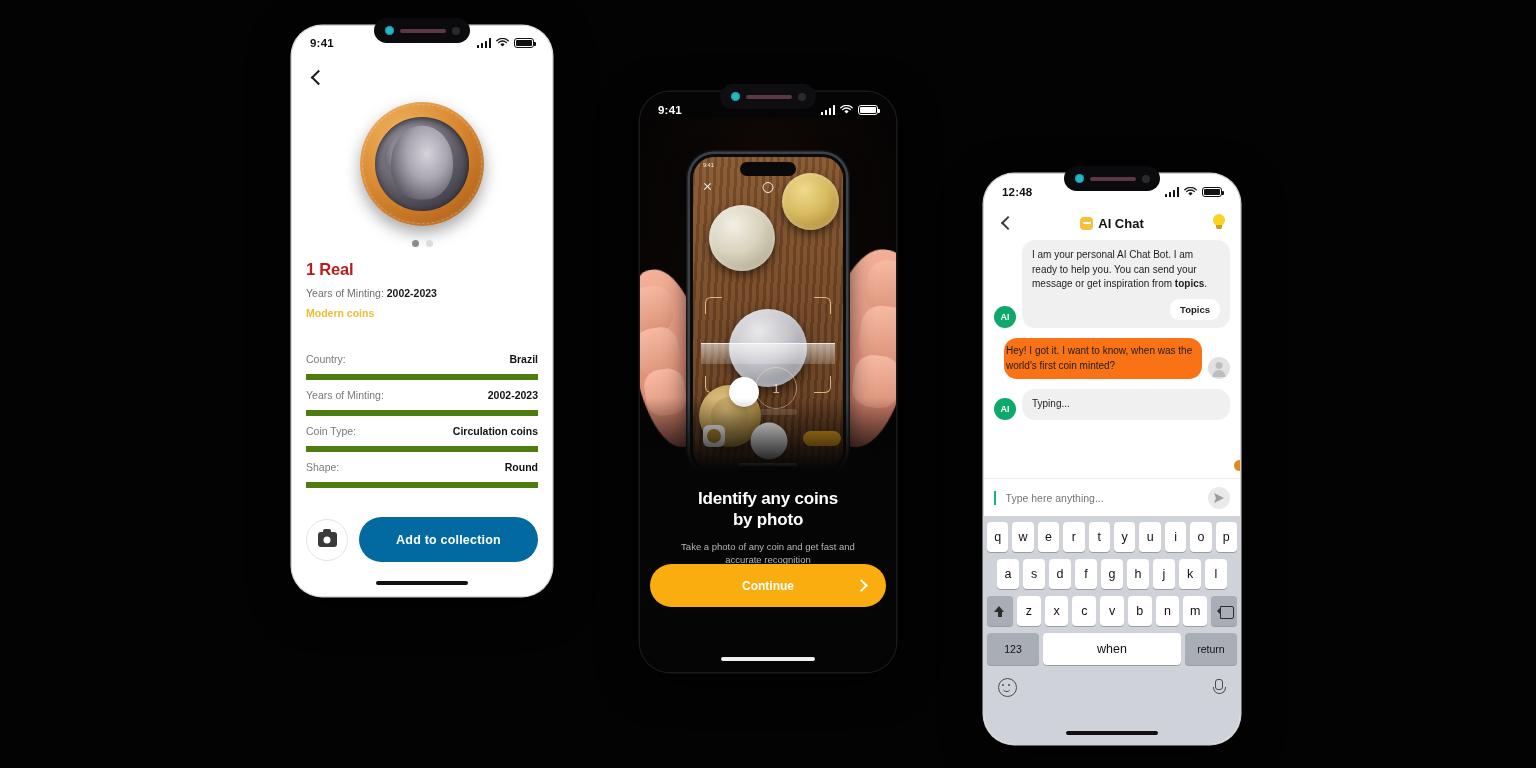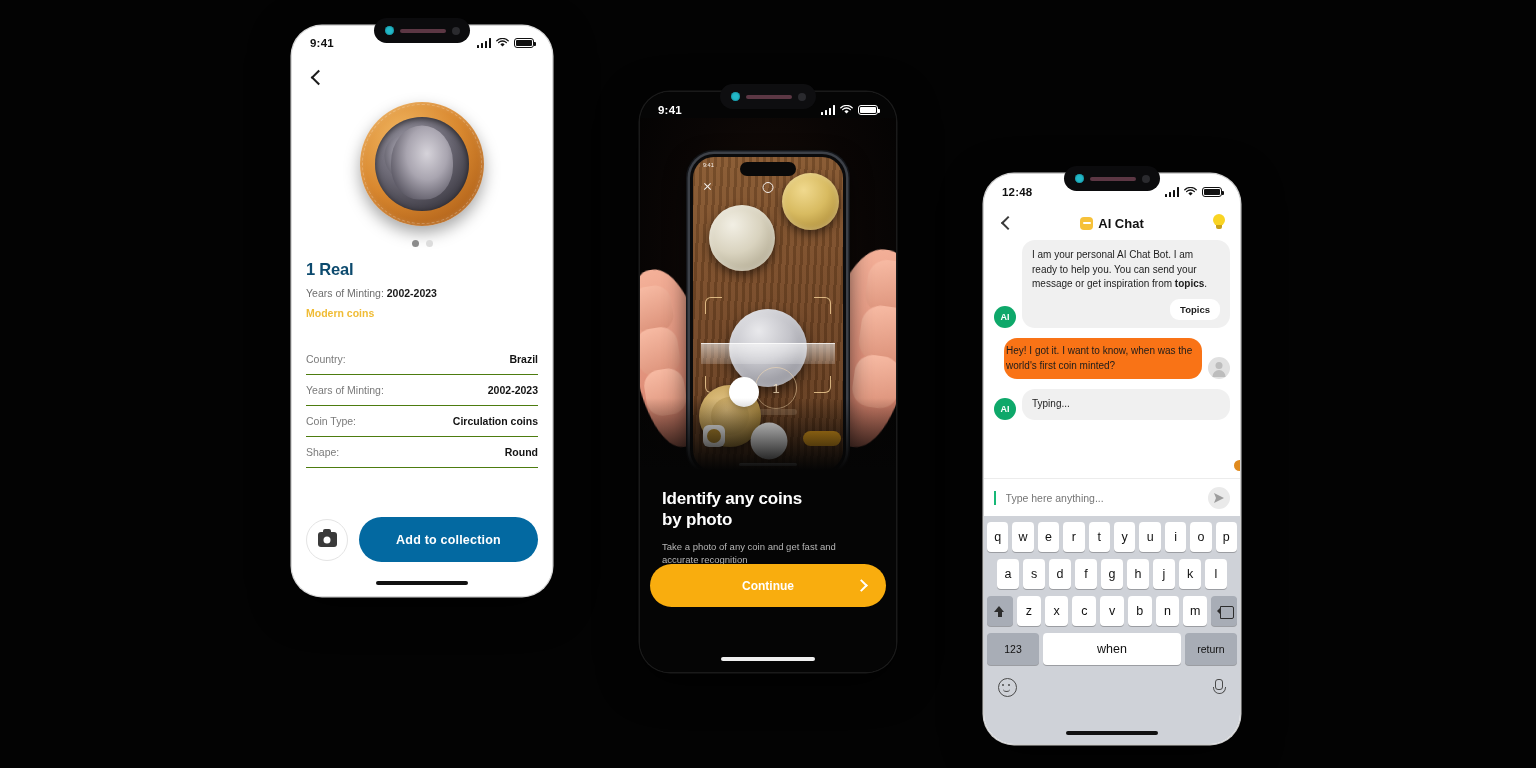--- a/index.html
+++ b/index.html
@@ -58,27 +58,27 @@
         filter:blur(.3px);}
   .coin .hair{position:absolute;left:50%;top:50%;transform:translate(-94%,-66%);
         width:40px;height:44px;border-radius:55% 40% 40% 60%;
         background:radial-gradient(ellipse at 50% 40%, #c2bfc9 0%, #807d89 55%, #4a4852 100%);}
   .coin .rim-txt{position:absolute;inset:2px;border-radius:50%;
         border:1px dashed rgba(255,255,255,.22);}
   .dots{position:absolute;left:0;right:0;top:214px;display:flex;justify-content:center;gap:7px;}
   .dots b{width:7px;height:7px;border-radius:50%;background:#dcdcdc;display:block;}
   .dots b.on{background:#8b8b8b;}
   .p1-body{position:absolute;left:0;right:0;top:234px;bottom:0;padding:0 14px;box-sizing:border-box;}
-  .p1-title{font-size:16.5px;font-weight:700;color:#0c4a6e;letter-spacing:-.2px;margin:0 0 8px;}
+  .p1-title{font-size:16.5px;font-weight:700;color:#b91c1c;letter-spacing:-.2px;margin:0 0 8px;}
   .p1-sub{font-size:10.5px;color:#6e6e6e;margin:0 0 8px;}
   .p1-sub b{color:#1a1a1a;font-weight:700;}
   .p1-tag{font-size:10.5px;color:#f0bc35;font-weight:600;margin:0;}
   .spec-list{margin-top:25px;}
   .spec{display:flex;justify-content:space-between;align-items:center;padding:9px 0;
-         border-bottom:1px solid #4d7c0f;font-size:10.5px;}
+         border-bottom:6px solid #4d7c0f;font-size:10.5px;}
   .spec .k{color:#7a7a7a;}
   .spec .v{color:#131313;font-weight:700;}
   .added{margin-top:16px;height:34px;border-radius:11px;background:#f4f4f4;
          display:flex;align-items:center;justify-content:center;gap:7px;font-size:10.5px;color:#1d1d1d;font-weight:500;}
   .tick{width:15px;height:15px;border-radius:50%;background:#19a84b;display:flex;align-items:center;justify-content:center;}
   .tick span{display:block;width:5px;height:8px;border-right:2px solid #fff;border-bottom:2px solid #fff;
              transform:rotate(42deg) translate(-1px,-1px);}
   .p1-foot{position:absolute;left:0;right:0;bottom:34px;padding:0 14px;box-sizing:border-box;
            display:flex;align-items:center;gap:11px;}
   .cam-btn{width:40px;height:40px;border-radius:50%;border:1.3px solid #e4e4e4;background:#fff;
@@ -164,21 +164,21 @@
   .t-w2{position:absolute;left:54px;top:40px;width:32px;height:32px;border-radius:50%;background:#fff;
         box-shadow:0 0 0 2.5px #fff, 0 2px 6px rgba(0,0,0,.4);}
   .t-w3{position:absolute;left:4px;top:40px;width:22px;height:22px;border-radius:6px;background:#fff;
         display:flex;align-items:center;justify-content:center;}
   .t-w3 i{width:14px;height:14px;border-radius:50%;background:#b98c2e;display:block;}
   .t-pill{position:absolute;left:104px;top:46px;width:38px;height:15px;border-radius:8px;background:#f2a81c;}
   .inner-home{position:absolute;left:50%;bottom:5px;transform:translateX(-50%);
         width:58px;height:3px;border-radius:2px;background:rgba(255,255,255,.85);z-index:8;}
   .hero-fade{position:absolute;left:0;right:0;bottom:0;height:90px;
         background:linear-gradient(180deg, rgba(5,5,5,0), #050505 80%);z-index:9;}
-  .p2-copy{position:absolute;left:0;right:0;top:396px;text-align:left;padding:0 22px;box-sizing:border-box;}
+  .p2-copy{position:absolute;left:0;right:0;top:396px;text-align:center;padding:0 22px;box-sizing:border-box;}
   .p2-h1{font-size:17px;line-height:1.25;font-weight:700;color:#fff;margin:0 0 9px;letter-spacing:-.2px;}
   .p2-p{font-size:9.5px;line-height:1.45;color:#b6b6b6;margin:0;}
   .p2-cta{position:absolute;left:10px;right:10px;top:472px;height:43px;border-radius:22px;
         background:#f9ad0e;border:none;color:#fff;font-size:12px;font-weight:700;cursor:pointer;
         display:flex;align-items:center;justify-content:center;position:absolute;font-family:inherit;}
   .p2-cta .arw{position:absolute;right:20px;width:7px;height:7px;border-top:2px solid #fff;border-right:2px solid #fff;transform:rotate(45deg);}
   #phone2 .homebar{bottom:11px;width:94px;height:3.6px;background:#f0f0f0;}
 
   
   #phone3{left:984px;top:174px;width:256px;height:570px;background:#fff;

